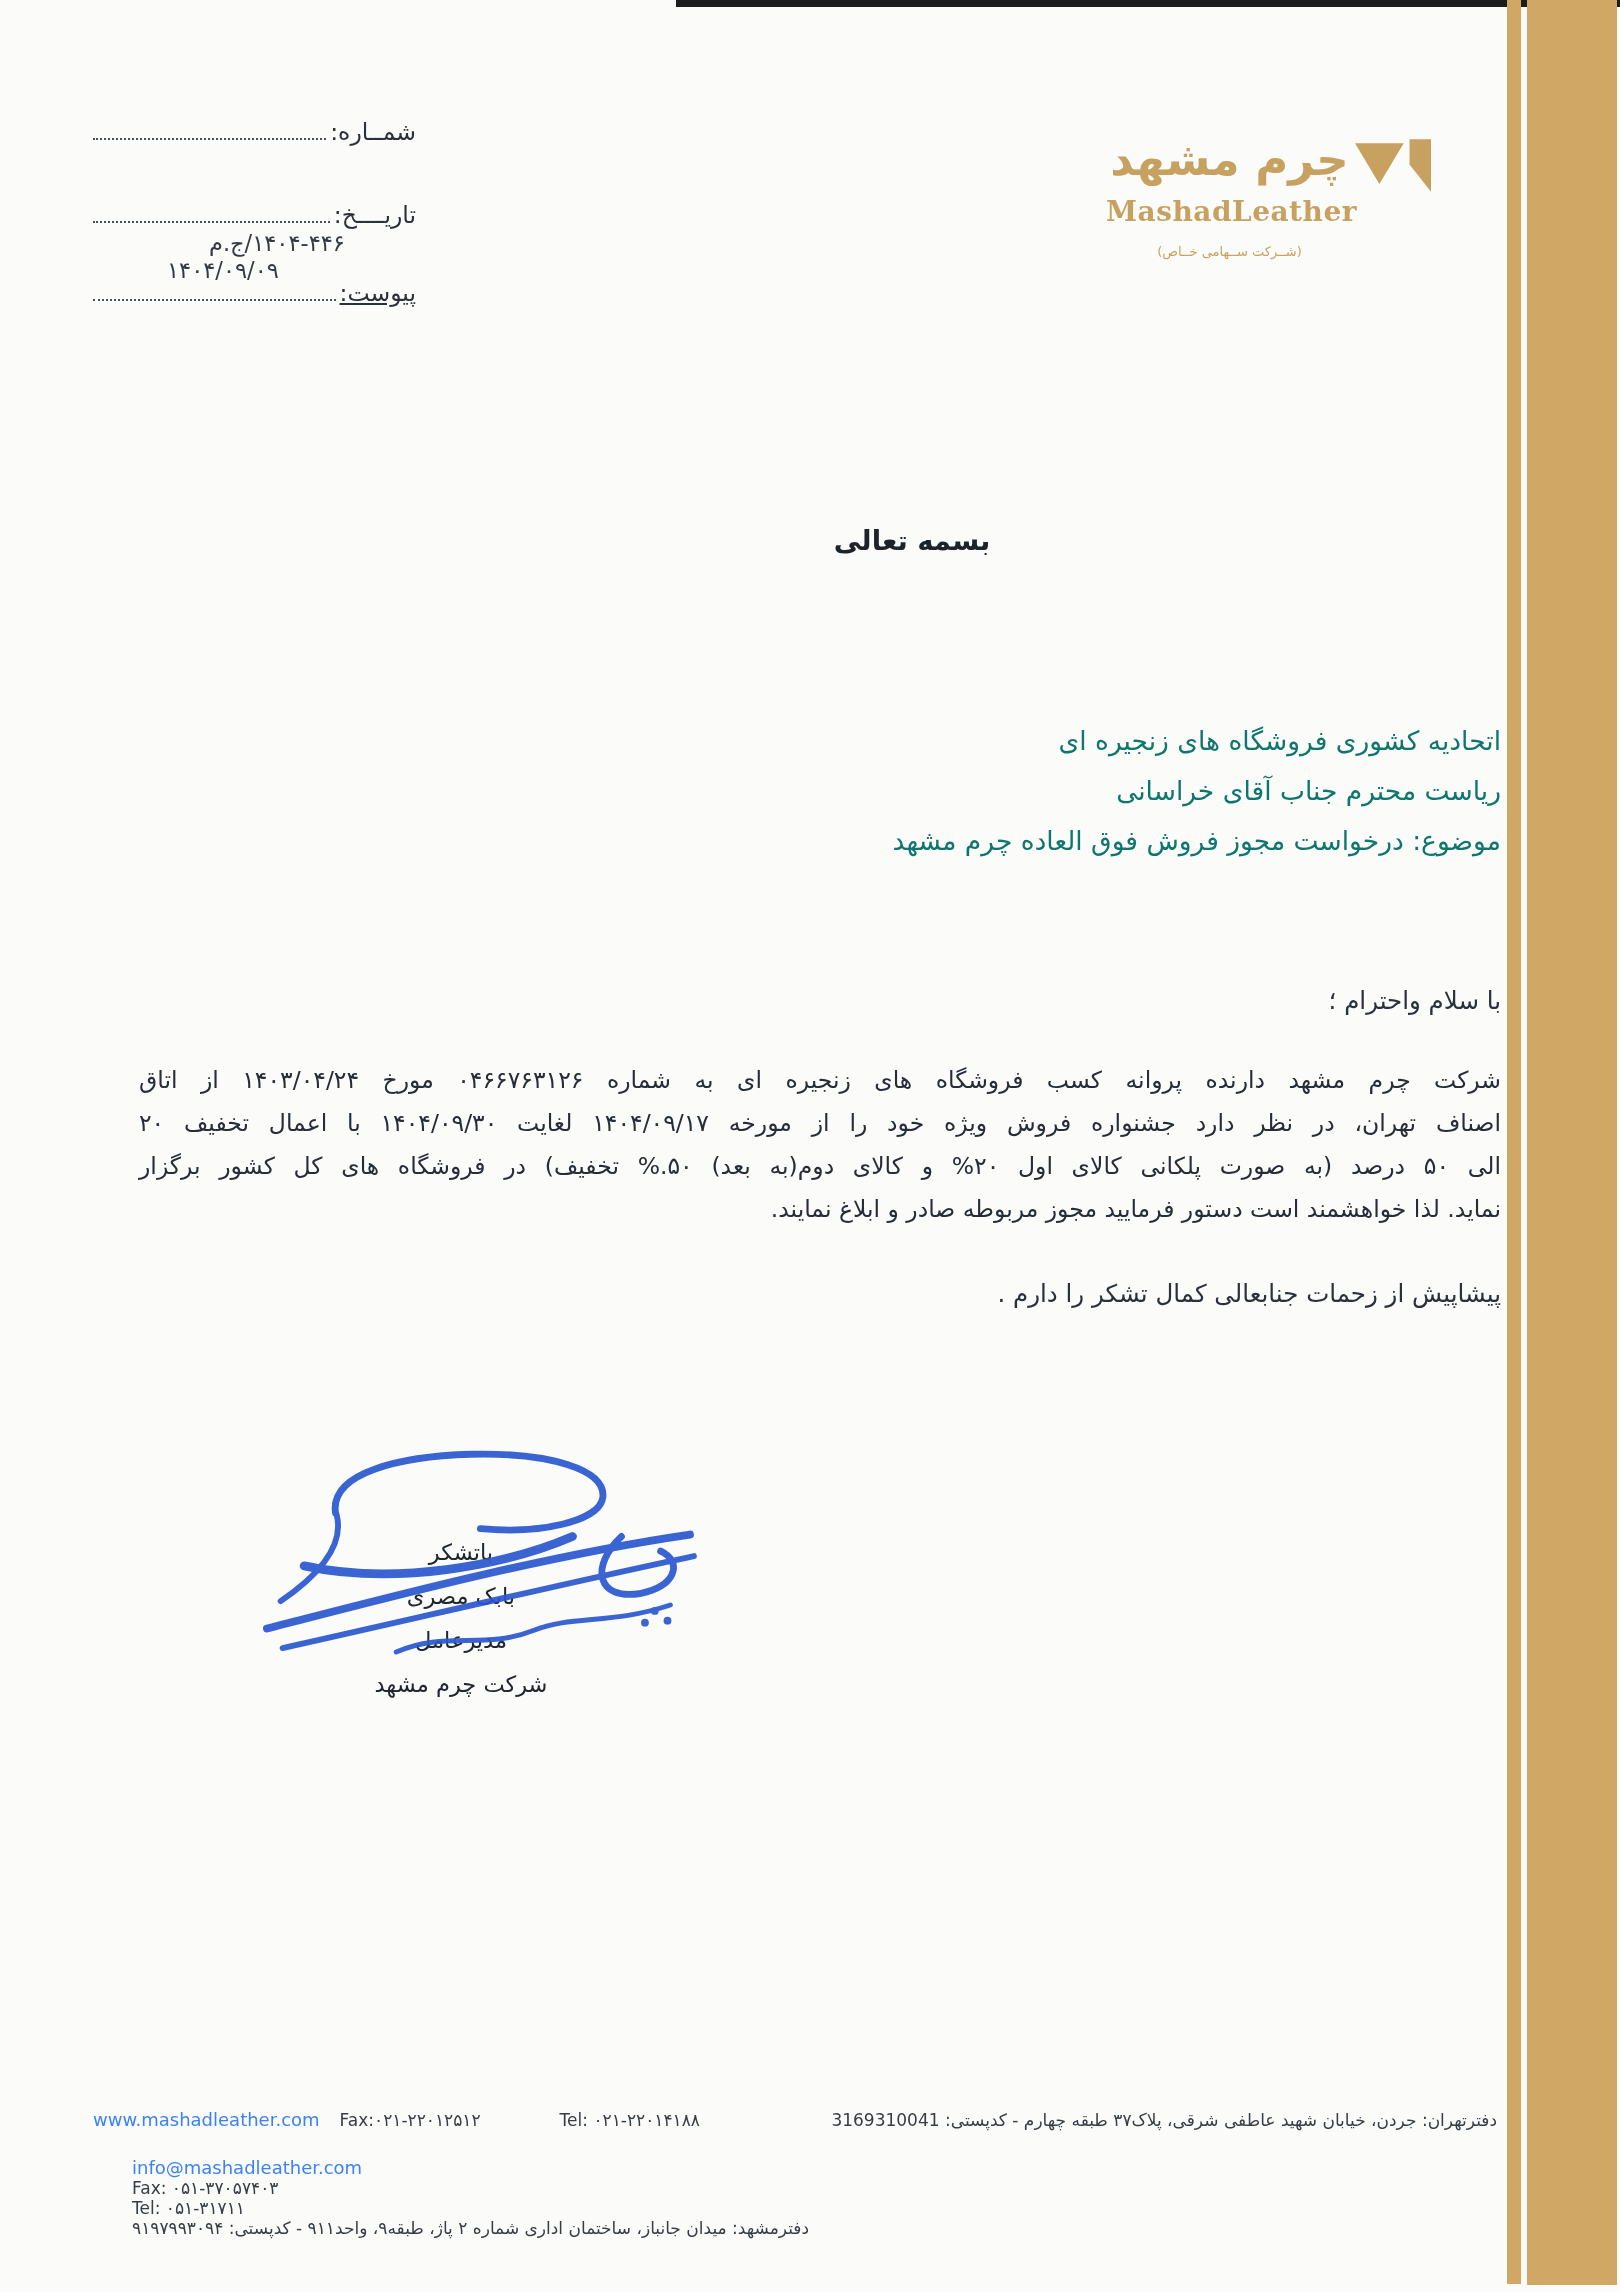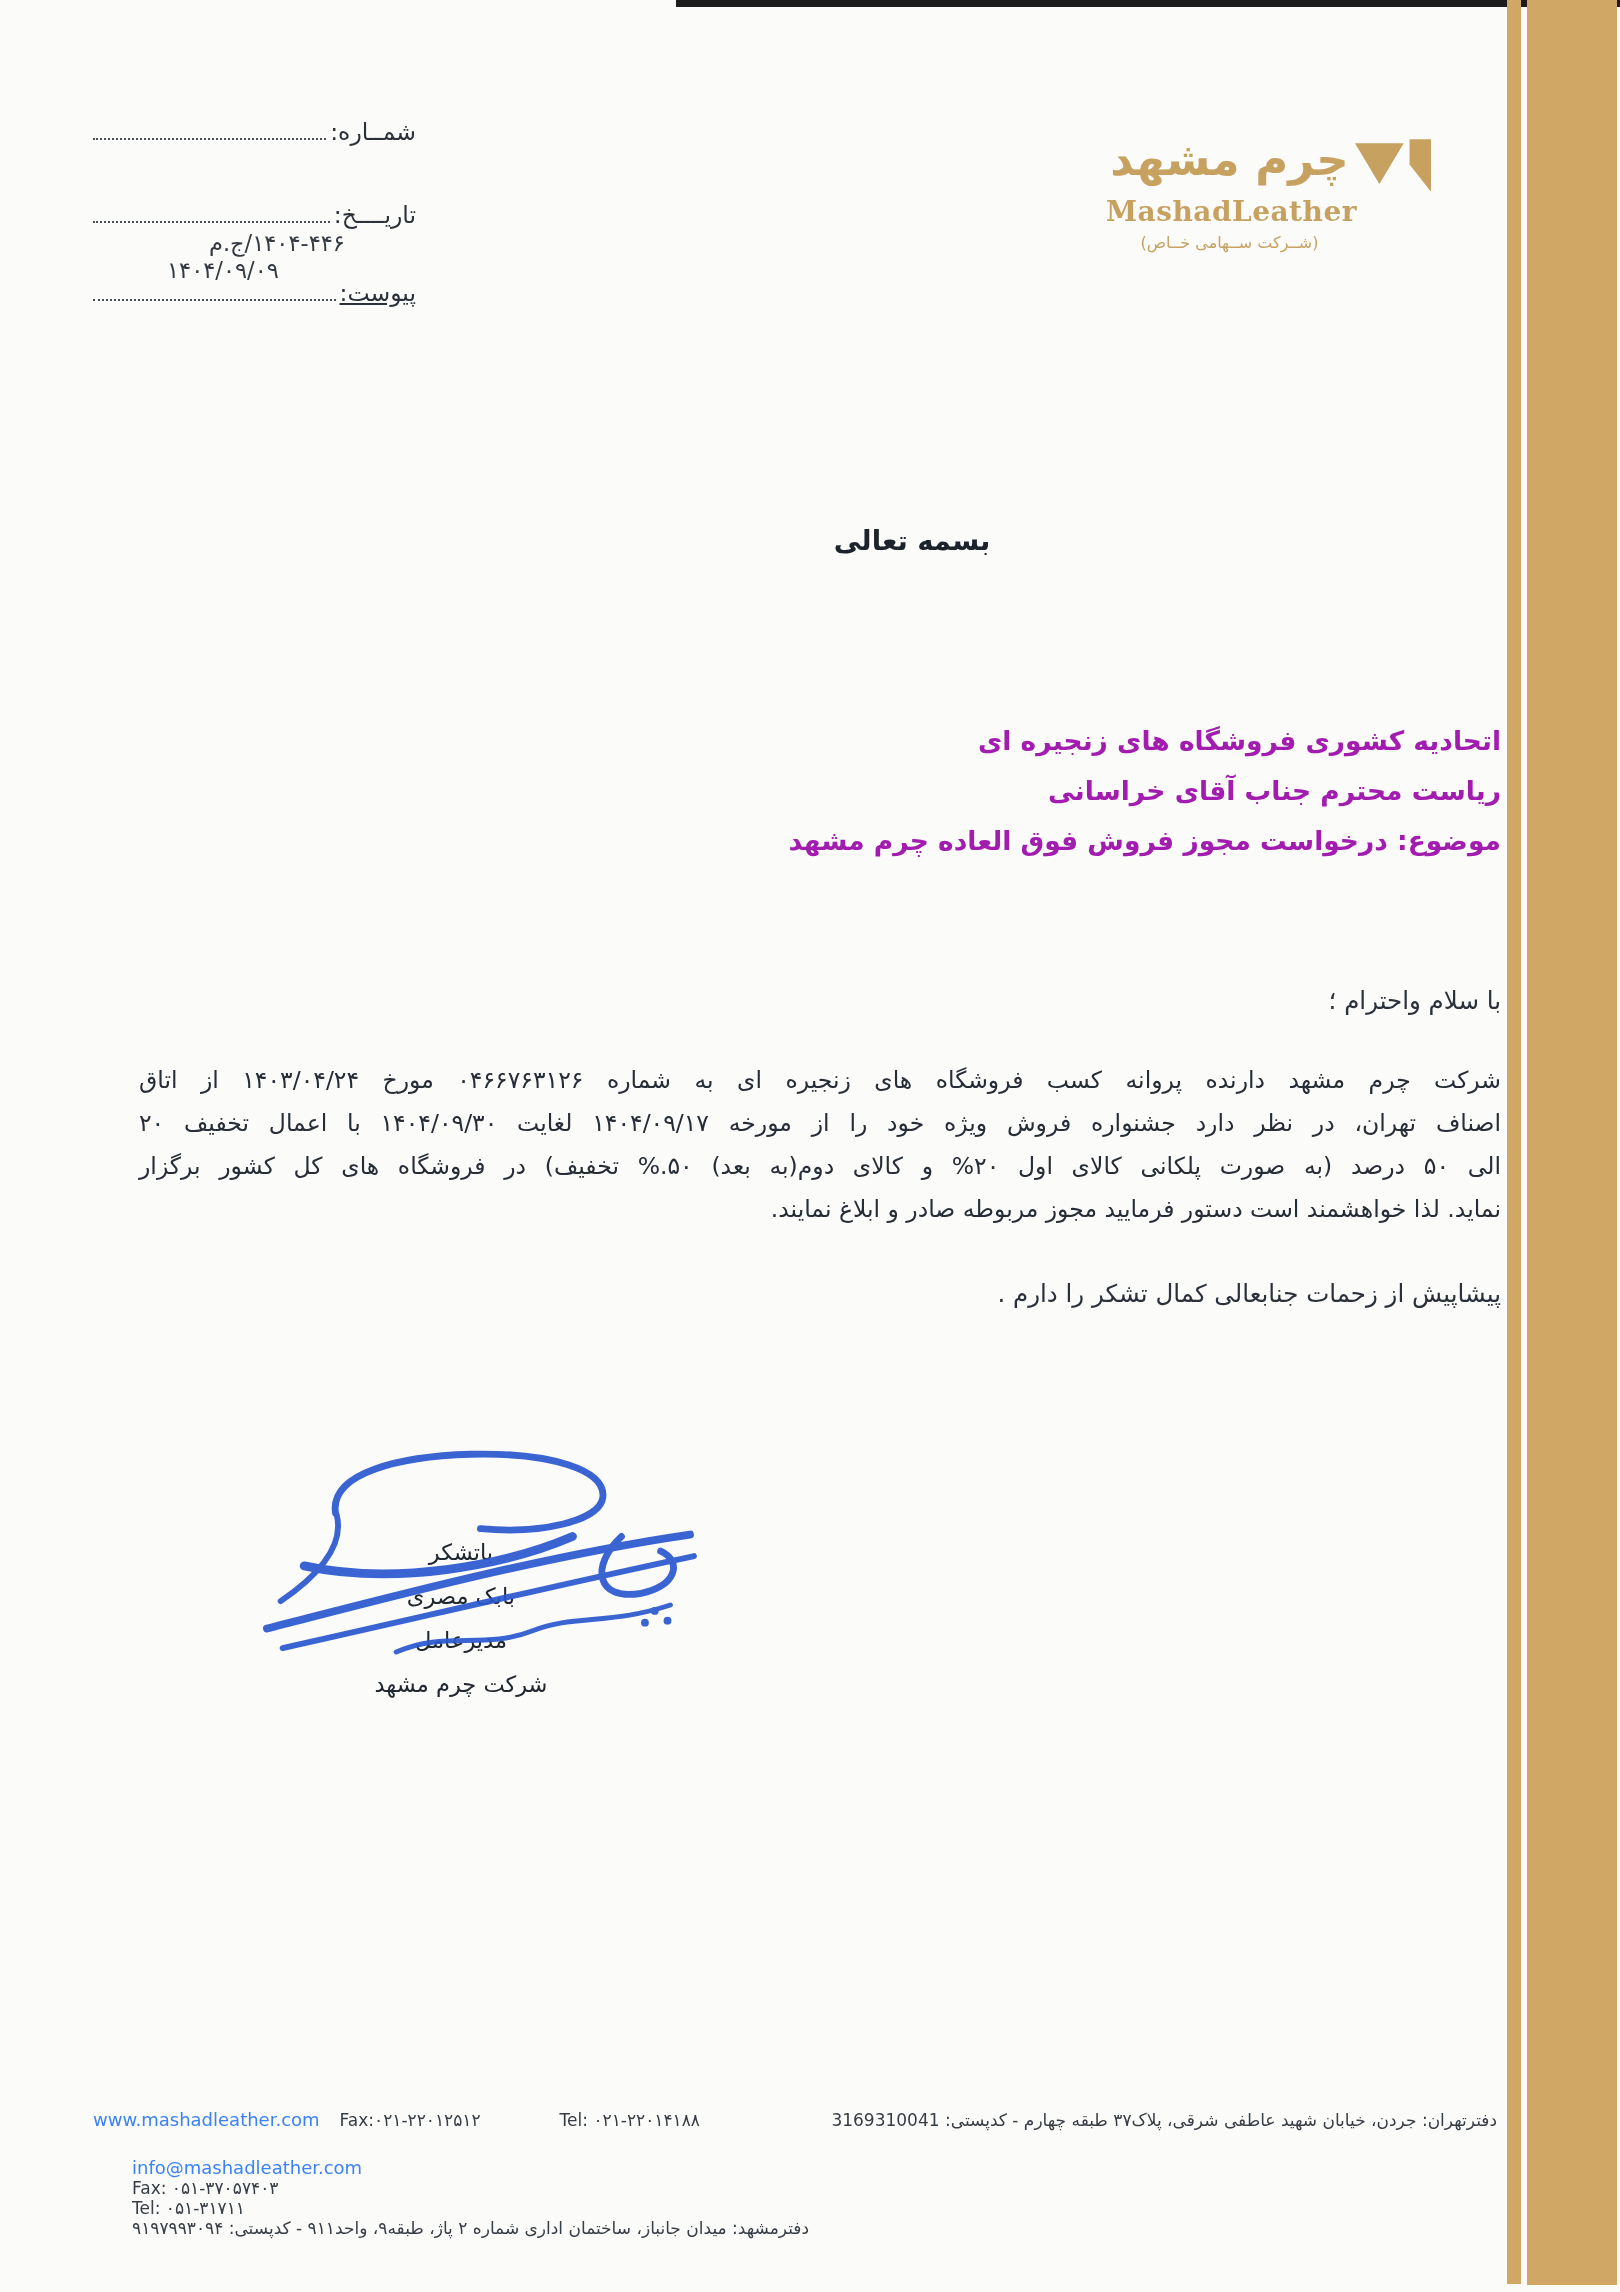--- a/index.html
+++ b/index.html
@@ -25,24 +25,24 @@
   .frow.r2{top:91px;}
   .frow.r3{top:169px;text-decoration:underline;}
   .fval{position:absolute;font-size:22.5px;color:#343b42;direction:ltr;unicode-bidi:bidi-override;white-space:nowrap;}
   .fval.date{left:116px;top:120px;}
   .fval.attach{left:74px;top:147px;}
   
   .logo{position:absolute;left:1106px;top:133px;width:325px;color:#c7a160;}
   .logo .mark{position:absolute;right:0;top:5.9px;}
   .logo .fa{width:247px;text-align:center;font-size:45px;font-weight:bold;line-height:1.2;}
   .logo .en{width:247px;text-align:center;font-family:"DejaVu Serif",serif;font-weight:bold;font-size:28px;margin-top:8px;letter-spacing:0.5px;}
-  .logo .sub{width:247px;text-align:center;font-size:16px;margin-top:5px;direction:rtl;}
+  .logo .sub{width:247px;text-align:center;font-size:13px;margin-top:16px;direction:rtl;}
   
   .basmala{position:absolute;left:804px;top:525px;width:216px;text-align:center;font-size:27.4px;font-weight:bold;color:#1c232b;direction:rtl;}
-  .recipient{position:absolute;right:119px;top:716px;text-align:right;direction:rtl;font-size:26.5px;font-weight:bold;color:#a21caf;line-height:50px;white-space:nowrap;}
+  .recipient{position:absolute;right:119px;top:716px;text-align:right;direction:rtl;font-size:26.5px;font-weight:normal;color:#0f766e;line-height:50px;white-space:nowrap;}
   .greeting{position:absolute;right:119px;top:986px;direction:rtl;font-size:24.5px;color:#2a313a;}
   .body-par{position:absolute;left:139px;right:119px;top:1059px;direction:rtl;font-size:23.5px;color:#262d36;line-height:43px;}
   .body-par .just{text-align:justify;text-align-last:justify;}
   .body-par .last{text-align:right;}
   .closing{position:absolute;right:119px;top:1279px;direction:rtl;font-size:24.5px;color:#2a313a;}
   
   .sig-block{position:absolute;left:304px;top:1530px;width:314px;text-align:center;direction:rtl;font-size:22.5px;font-weight:normal;color:#20272f;line-height:44px;}
   .sig-ink{position:absolute;left:247px;top:1417px;pointer-events:none;}
   
   .foot{position:absolute;left:93px;right:123px;display:flex;align-items:baseline;font-size:17px;color:#363d45;}

